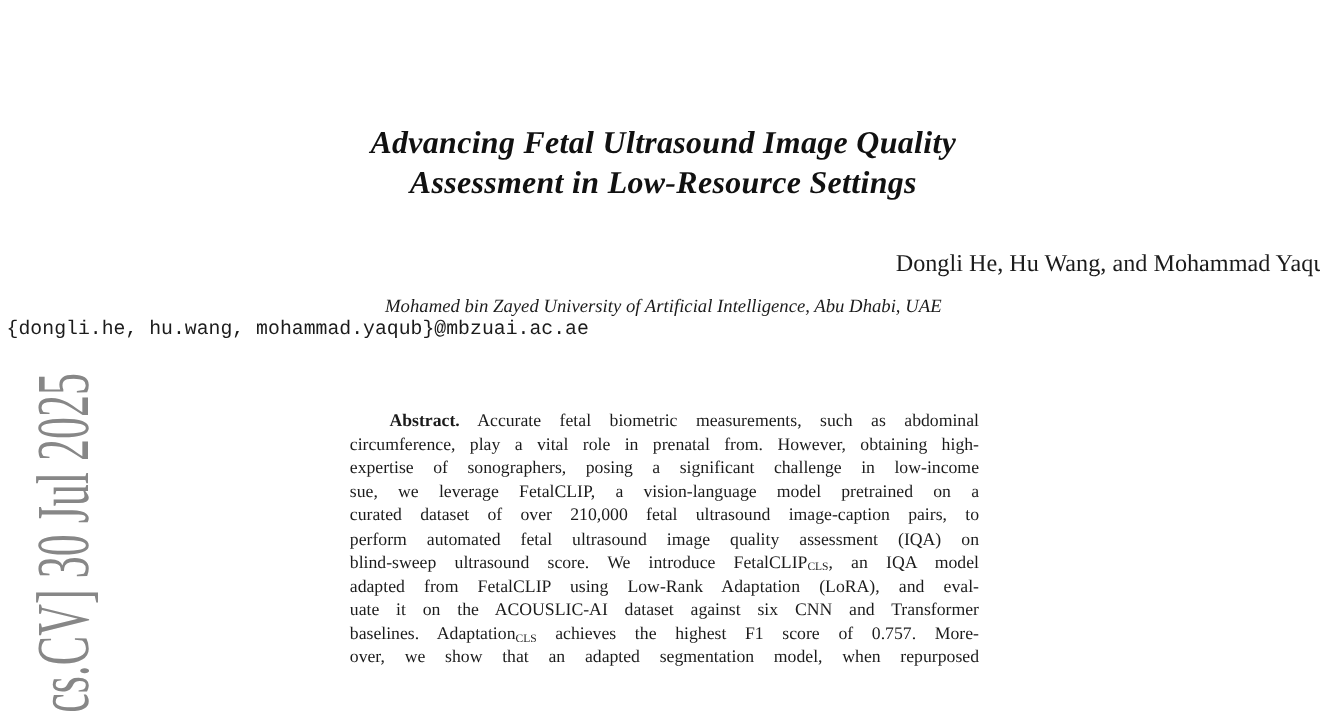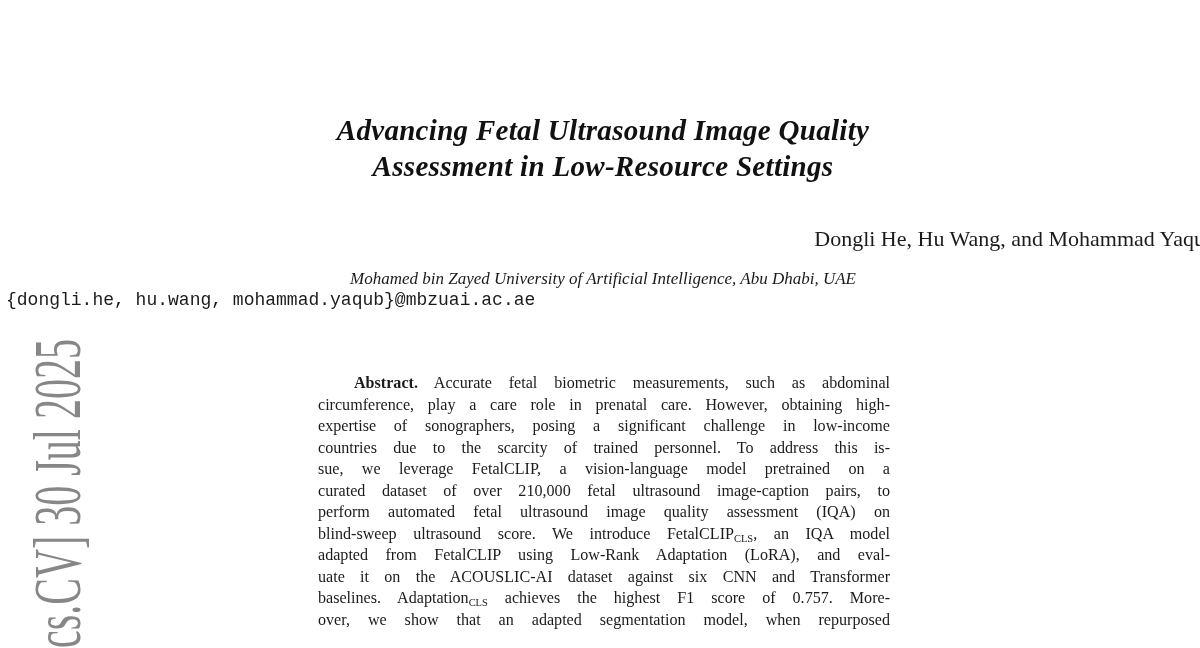--- a/index.html
+++ b/index.html
@@ -107,23 +107,22 @@
 
   <div class="affiliation">Mohamed bin Zayed University of Artificial Intelligence, Abu Dhabi, UAE</div>
 
   <div class="email">{dongli.he, hu.wang, mohammad.yaqub}@mbzuai.ac.ae</div>
 
   <div class="abstract">
     <div class="abs-line">
       <b>Abstract.</b>
       <span>Accurate fetal biometric measurements, such as abdominal</span>
     </div>
-    <div class="abs-line">circumference, play a care role in prenatal care. However, obtaining high-</div>
+    <div class="abs-line">circumference, play a vital role in prenatal from. However, obtaining high-</div>
     <div class="abs-line">expertise of sonographers, posing a significant challenge in low-income</div>
-    <div class="abs-line">countries due to the scarcity of trained personnel. To address this is-</div>
     <div class="abs-line">sue, we leverage FetalCLIP, a vision-language model pretrained on a</div>
     <div class="abs-line">curated dataset of over 210,000 fetal ultrasound image-caption pairs, to</div>
     <div class="abs-line">perform automated fetal ultrasound image quality assessment (IQA) on</div>
     <div class="abs-line"><span>blind-sweep ultrasound score. We introduce FetalCLIP</span><sub>CLS</sub><span>, an IQA model</span></div>
     <div class="abs-line">adapted from FetalCLIP using Low-Rank Adaptation (LoRA), and eval-</div>
     <div class="abs-line">uate it on the ACOUSLIC-AI dataset against six CNN and Transformer</div>
     <div class="abs-line"><span>baselines. Adaptation</span><sub>CLS</sub><span> achieves the highest F1 score of 0.757. More-</span></div>
     <div class="abs-line">over, we show that an adapted segmentation model, when repurposed</div>
   </div>
 

